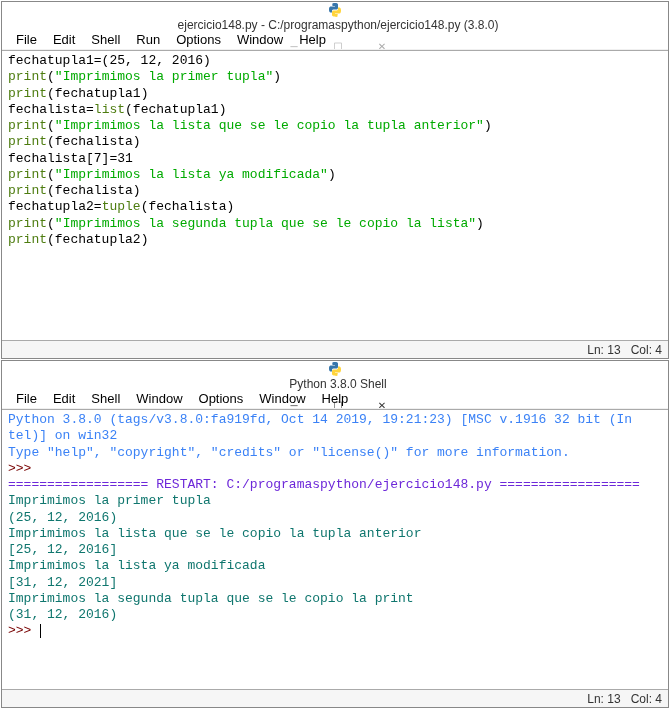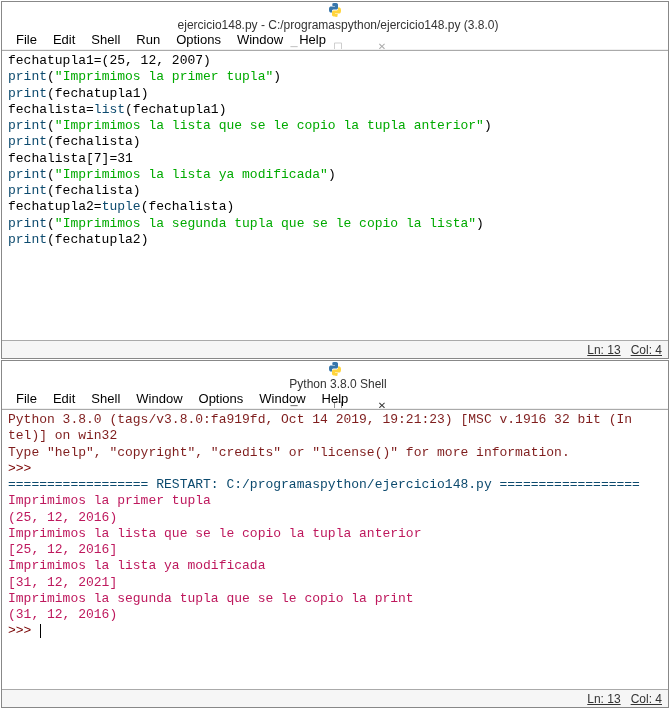--- a/index.html
+++ b/index.html
@@ -68,28 +68,28 @@
     height: 18px;
     border-top: 1px solid #aaa;
     display:flex;
     justify-content:flex-end;
     align-items:center;
     padding: 0 6px;
     font-size: 12px;
     background:#f6f6f6;
     color:#333;
   }
-  .statusbar span { margin-left: 10px; text-decoration: underline; }        
-  .builtin { color: #0c4a6e; }   
+  .statusbar span { margin-left: 10px; }        
+  .builtin { color: #4d7c0f; }   
   .str { color: #00aa00; }
   
   .prompt { color: #770000; font-weight: normal; }
-  .shellout-blue { color: #be185d; }
-  .shellinfo { color: #7f1d1d; }
-  .restart { color: #0c4a6e; }
+  .shellout-blue { color: #0f766e; }
+  .shellinfo { color: #3b82f6; }
+  .restart { color: #6d28d9; }
   .cursor {
     display:inline-block;
     width: 1px; height: 14px;
     background:#000;
     vertical-align: text-bottom;
     margin-left:1px;
   }
   svg.pyicon { width:16px; height:16px; }
 </style>
 </head>
@@ -112,21 +112,21 @@
   </div>
   <div class="menubar">
     <div class="menuitem">File</div>
     <div class="menuitem">Edit</div>
     <div class="menuitem">Shell</div>
     <div class="menuitem">Run</div>
     <div class="menuitem">Options</div>
     <div class="menuitem">Window</div>
     <div class="menuitem">Help</div>
   </div>
-  <div class="editor"><span>fechatupla1=(25, 12, 2007)</span>
+  <div class="editor"><span>fechatupla1=(25, 12, 2016)</span>
 <span class="builtin">print</span>(<span class="str">"Imprimimos la primer tupla"</span>)
 <span class="builtin">print</span><span>(fechatupla1)</span>
 <span>fechalista=</span><span class="builtin">list</span><span>(fechatupla1)</span>
 <span class="builtin">print</span>(<span class="str">"Imprimimos la lista que se le copio la tupla anterior"</span>)
 <span class="builtin">print</span><span>(fechalista)</span>
 <span>fechalista[7]=31</span>
 <span class="builtin">print</span>(<span class="str">"Imprimimos la lista ya modificada"</span>)
 <span class="builtin">print</span><span>(fechalista)</span>
 <span>fechatupla2=</span><span class="builtin">tuple</span><span>(fechalista)</span>
 <span class="builtin">print</span>(<span class="str">"Imprimimos la segunda tupla que se le copio la lista"</span>)

